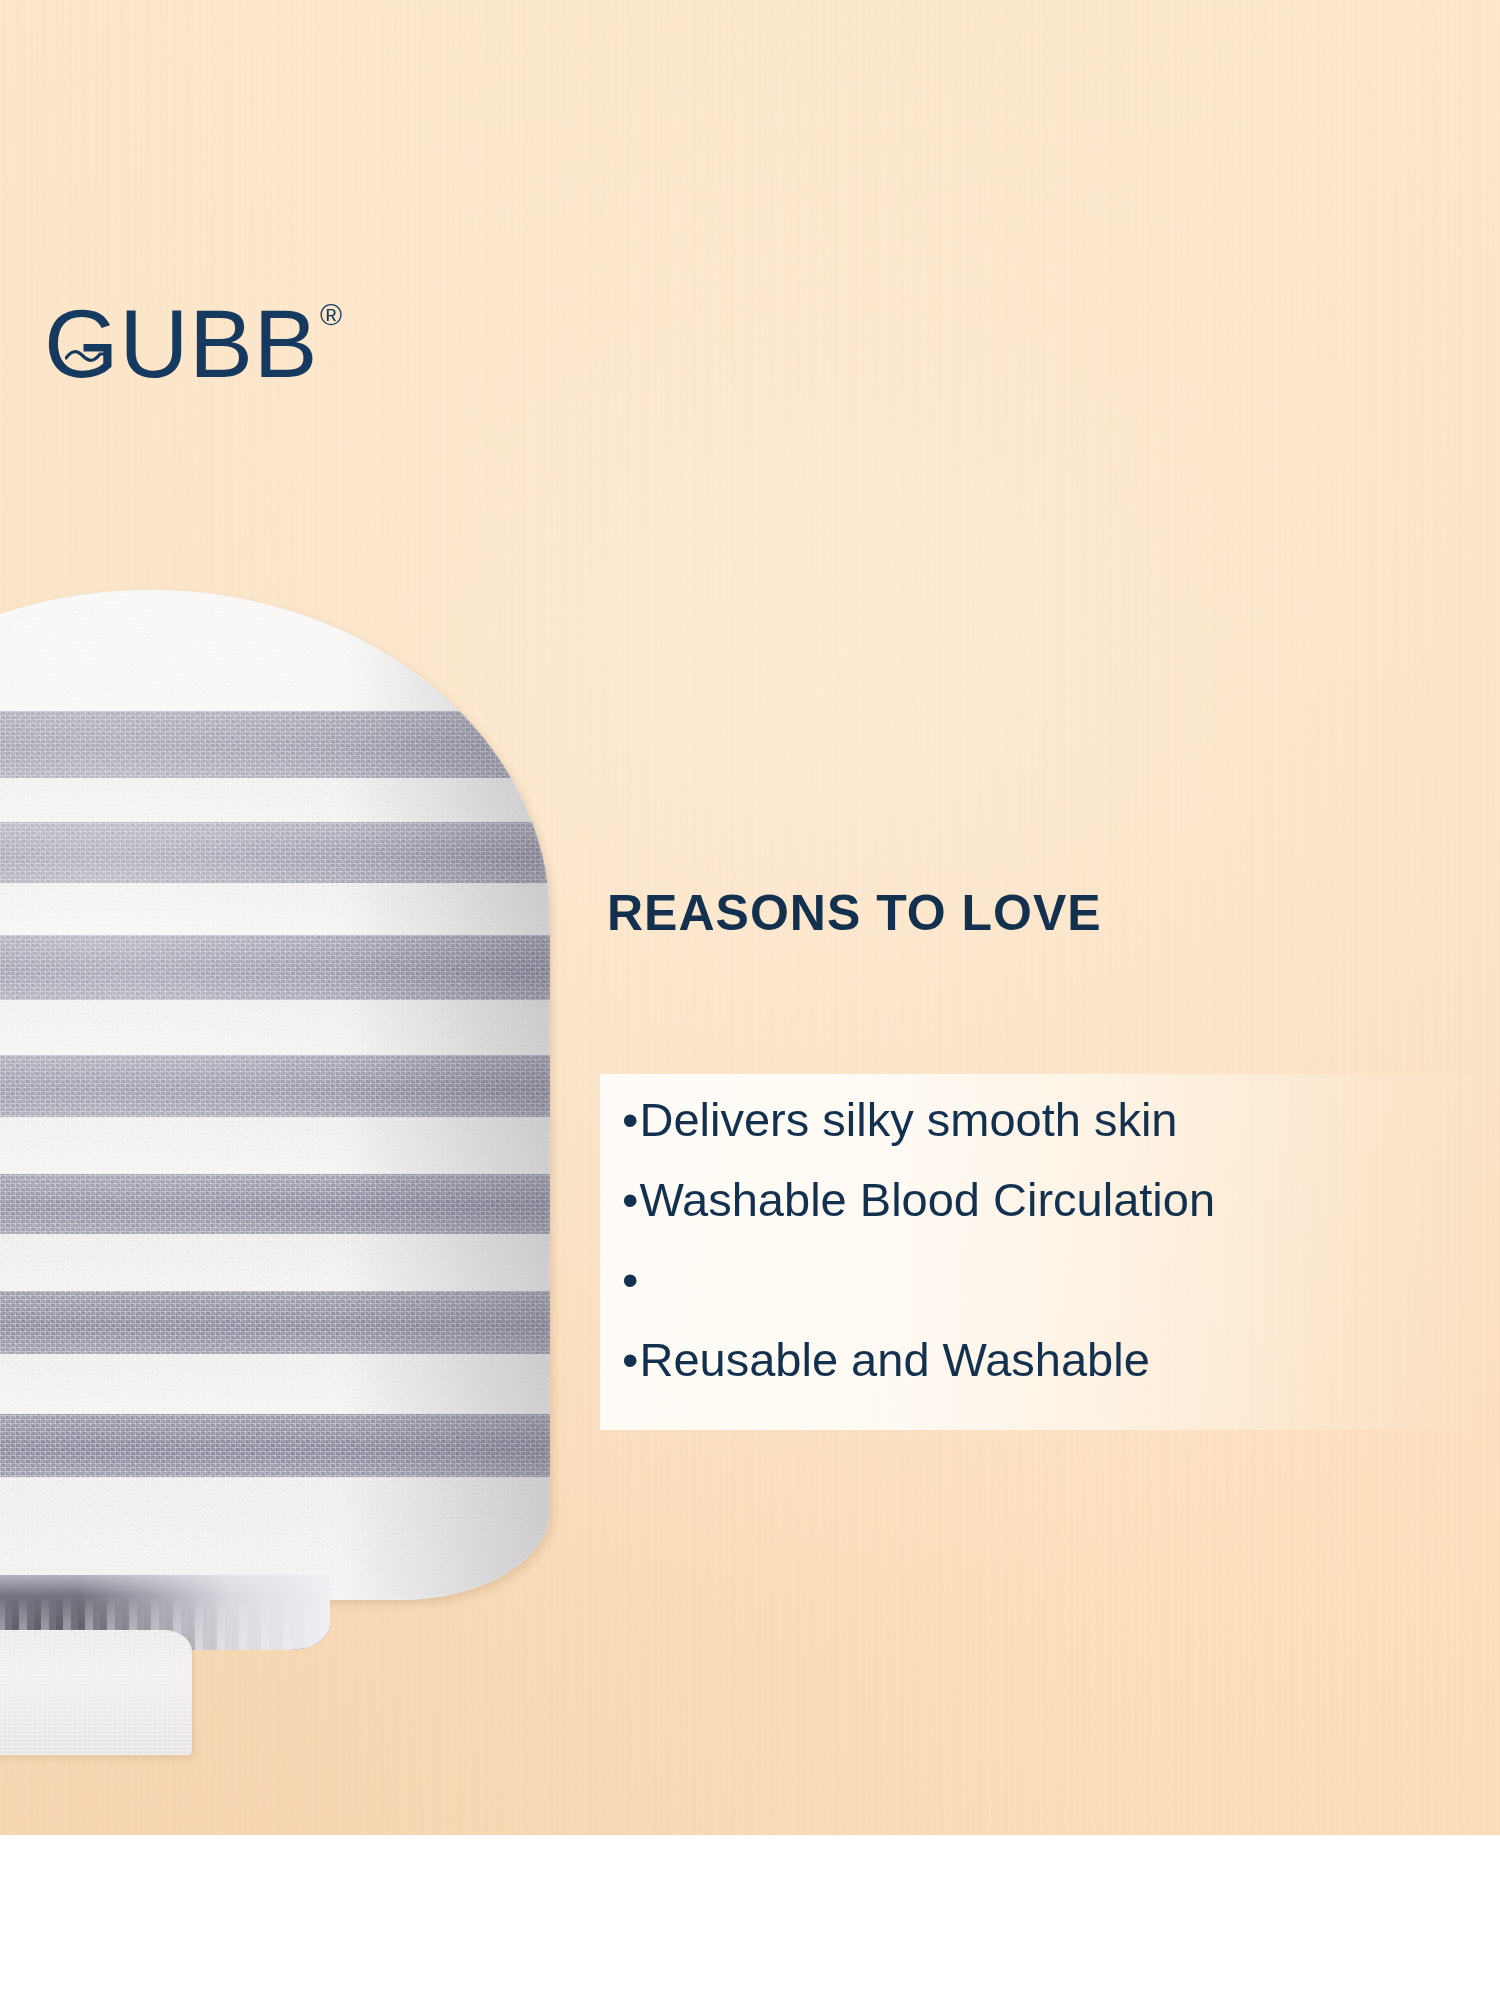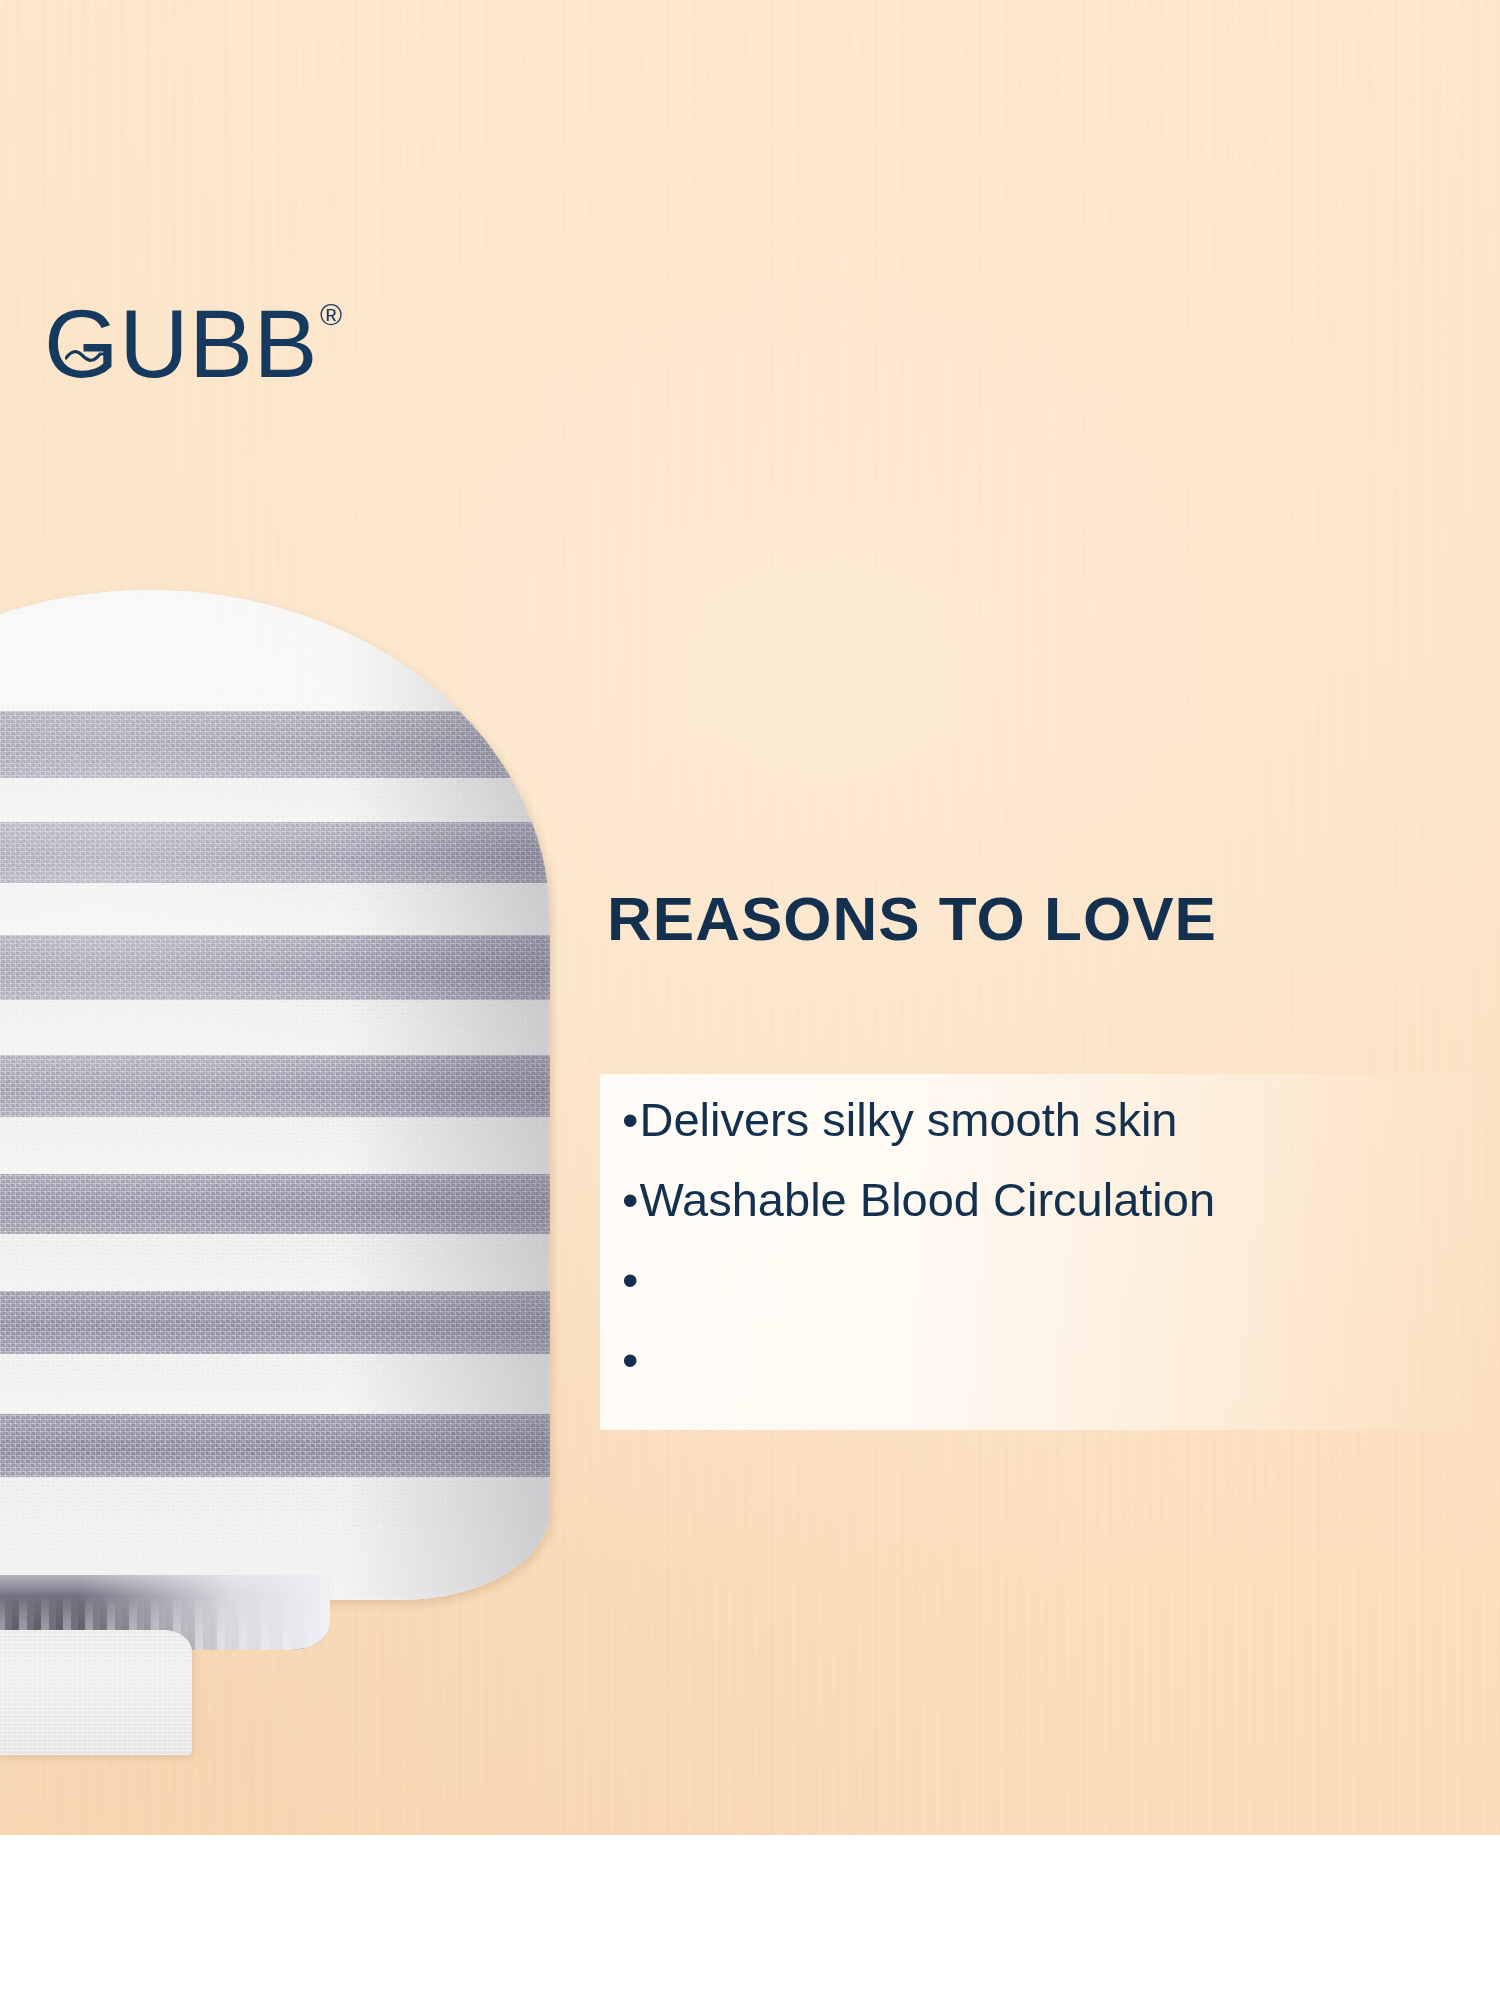--- a/index.html
+++ b/index.html
@@ -212,21 +212,21 @@
       repeating-linear-gradient(0deg, rgba(255,255,255,0.45) 0px, rgba(255,255,255,0.45) 1px, rgba(110,108,120,0.20) 1px, rgba(110,108,120,0.20) 2px, rgba(255,255,255,0) 2px, rgba(255,255,255,0) 4px),
       repeating-linear-gradient(90deg, rgba(255,255,255,0.35) 0px, rgba(255,255,255,0.35) 1px, rgba(104,102,116,0.16) 1px, rgba(104,102,116,0.16) 2px, rgba(255,255,255,0) 2px, rgba(255,255,255,0) 5px);
     mix-blend-mode: overlay;
   }
 
   
   .headline {
     position: absolute;
     left: 607px;
     top: 888px;
-    font-size: 62px;
+    font-size: 50px;
     font-weight: 700;
     letter-spacing: 1px;
     color: #13314f;
     white-space: nowrap;
     line-height: 1;
   }
 
   
   .bullet-panel {
     position: absolute;
@@ -310,16 +310,17 @@
     </li>
     <li class="bullet-item">
       <span class="bullet-dot">•</span>
       <span>Washable Blood Circulation</span>
     </li>
     <li class="bullet-item">
       <span class="bullet-dot">•</span>
     </li>
     <li class="bullet-item">
       <span class="bullet-dot">•</span>
+      <span>Reusable and Washable</span>
     </li>
   </ul>
 
 </div>
 
 </body></html>

